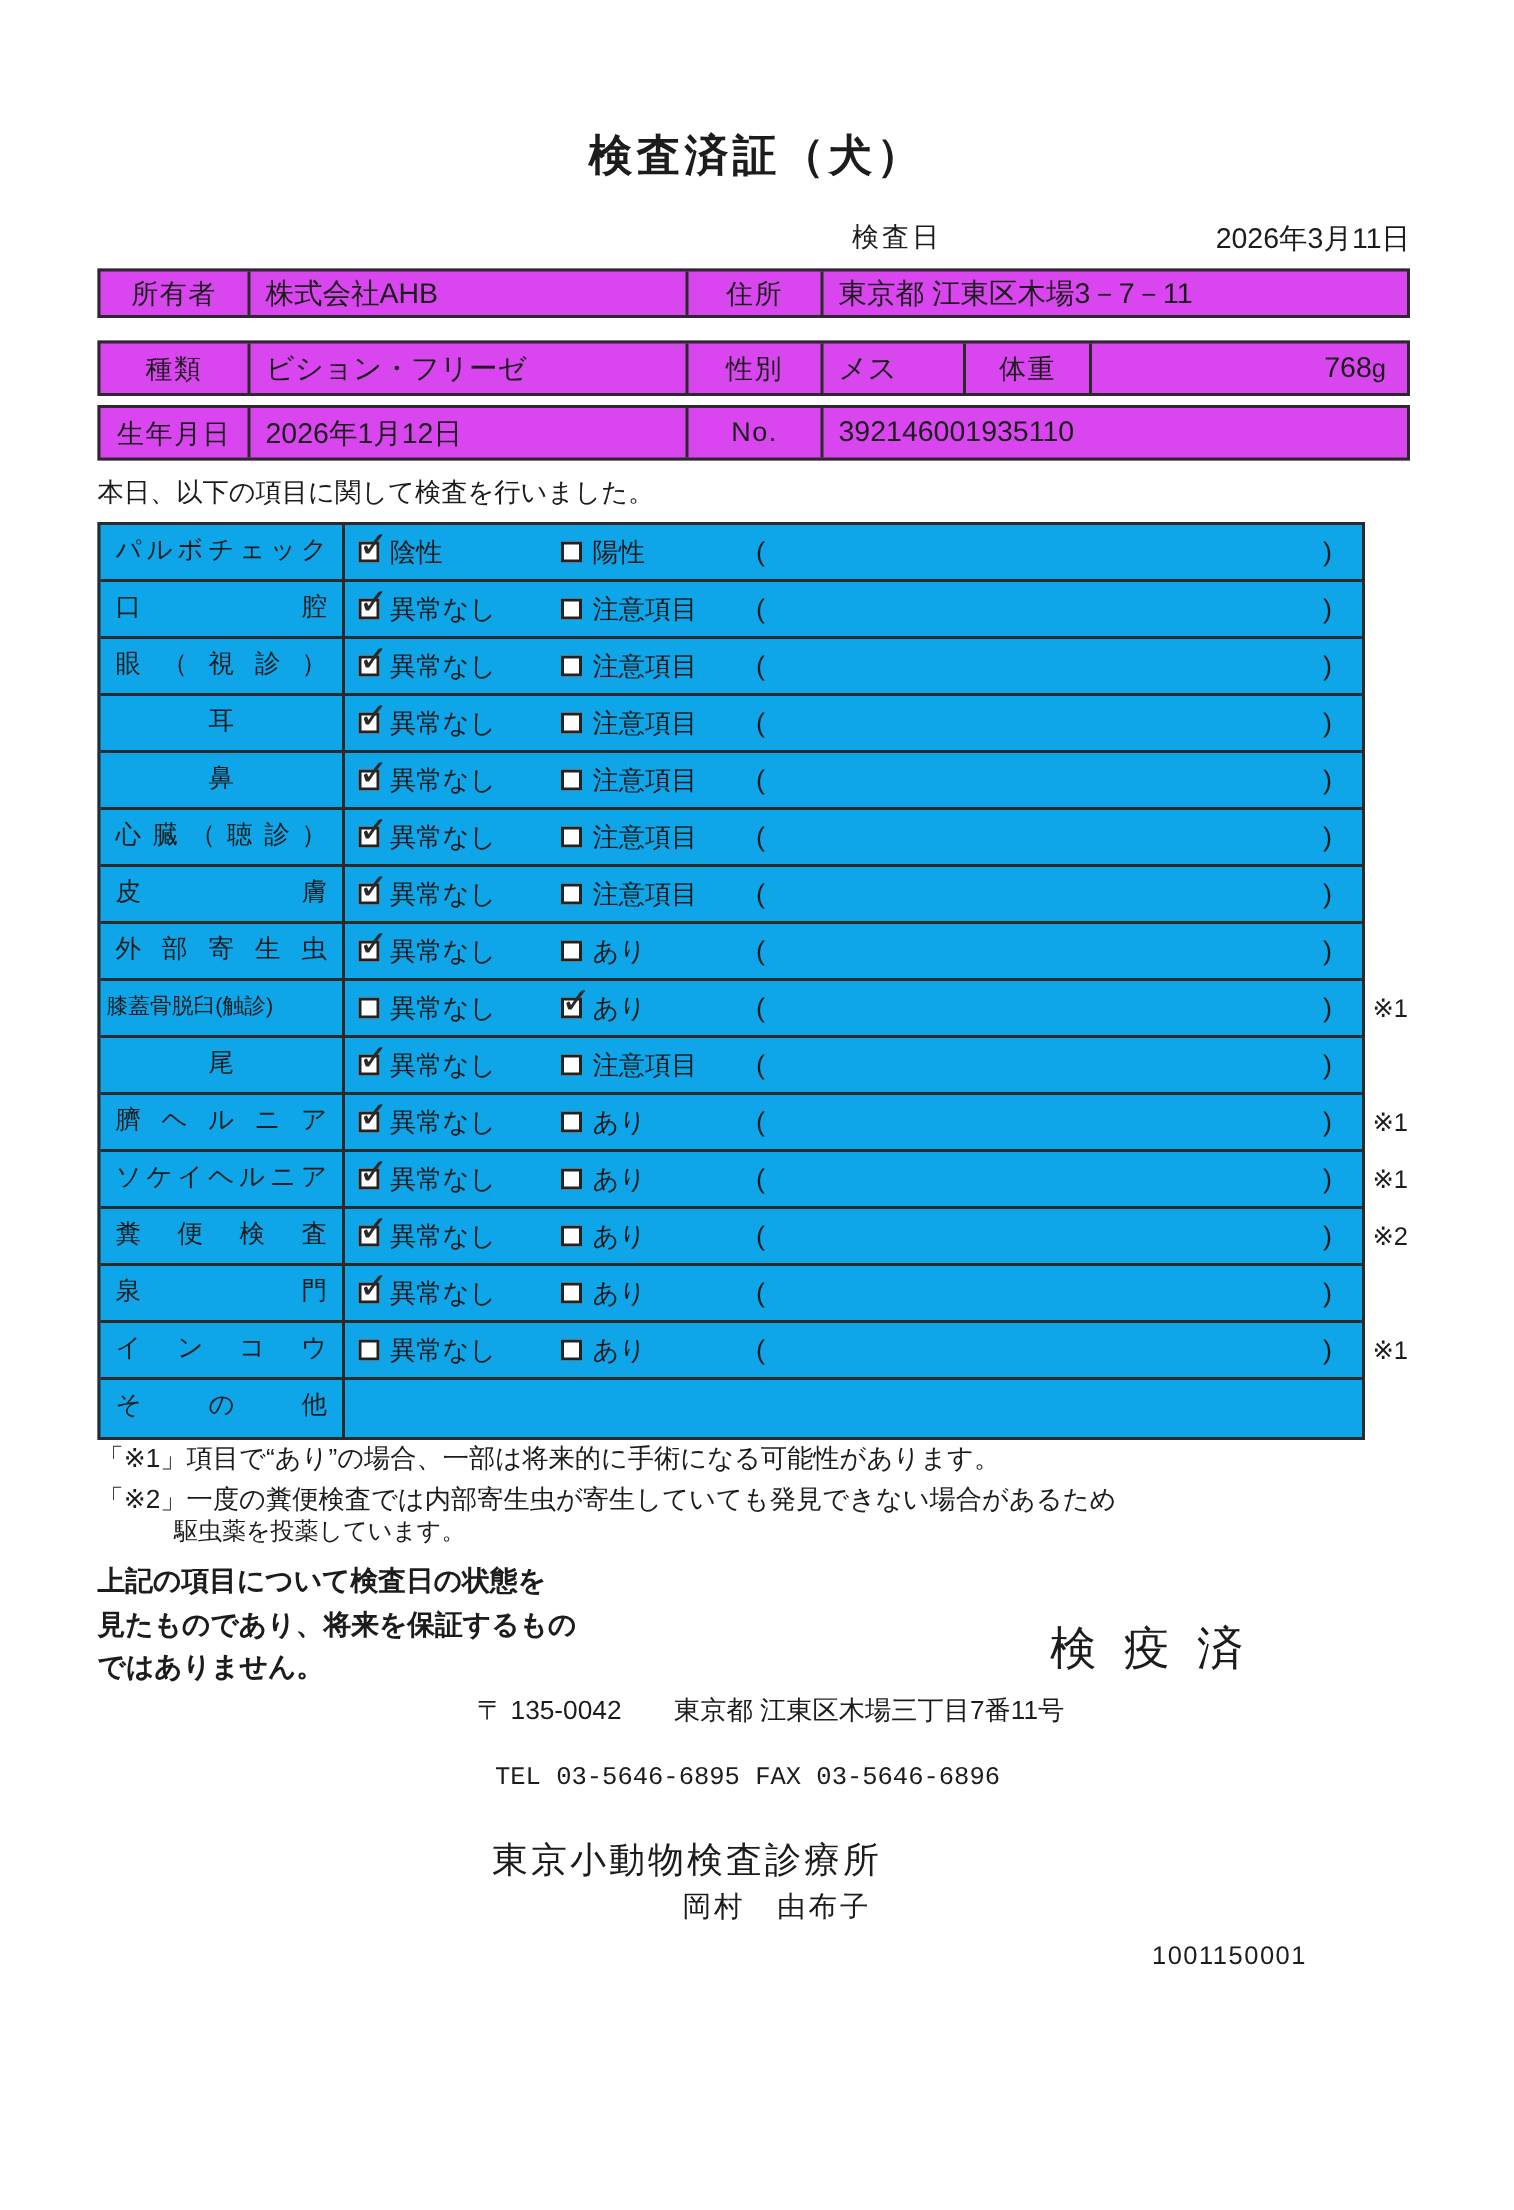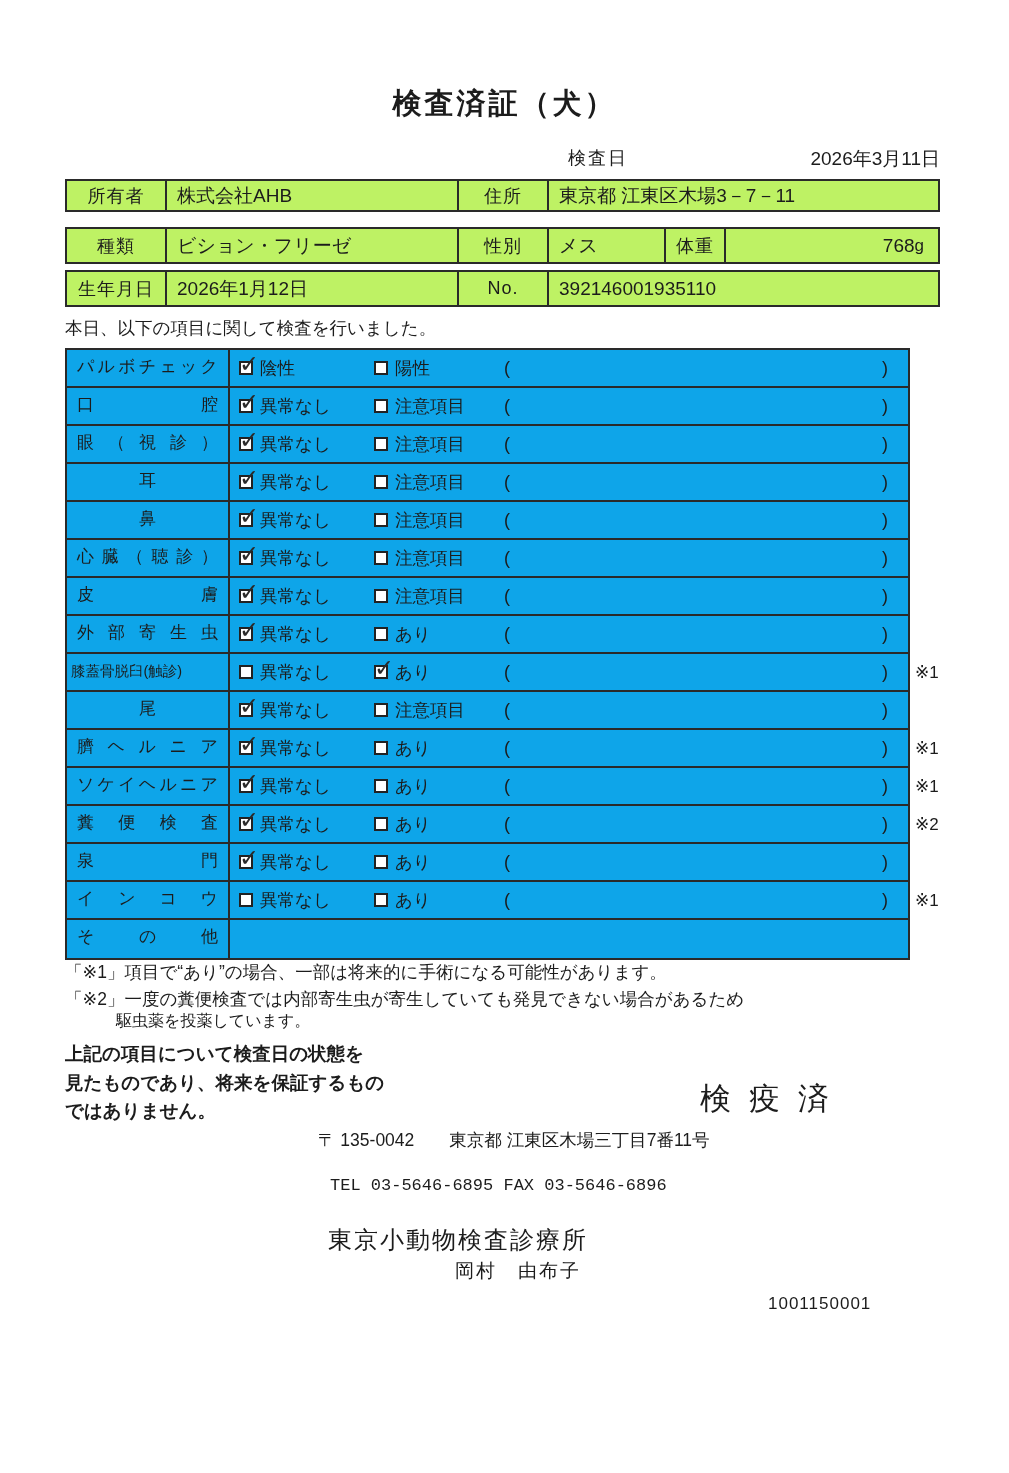--- a/index.html
+++ b/index.html
@@ -9,27 +9,27 @@
     font-family:"Liberation Sans","DejaVu Sans",sans-serif;
     color:#1c1c1c; margin:0 auto; overflow:hidden;
   }
   .abs { position:absolute; }
 
   .title { left:0; right:0; top:84px; text-align:center; font-size:29px; font-weight:600; letter-spacing:3px; }
 
   .insp-date-label { left:568px; top:146px; font-size:18px; letter-spacing:2px; }
   .insp-date-value { left:760px; top:146px; width:180px; text-align:right; font-size:19px; }
 
-  .hrow { display:flex; border:2px solid #2a2a2a; background:#bef264; }
+  .hrow { display:flex; border:2px solid #2a2a2a; background:#d946ef; }
   .hcell { border-right:2px solid #2a2a2a; display:flex; align-items:center; overflow:hidden; }
   .hcell:last-child { border-right:none; }
   .lbl { justify-content:center; font-size:18px; letter-spacing:1px; }
   .val { padding-left:10px; font-size:19px; }
   .w100 { width:100px; } .w335 { width:292px; } .w90 { width:90px; }
-  .w95 { width:117px; } .w80 { width:60px; } .wfill { flex:1; }
+  .w95 { width:95px; } .w80 { width:84px; } .wfill { flex:1; }
   .weight-val { justify-content:flex-end; padding-right:14px; }
   .unit { font-size:17px; }
 
   .owner-row { left:65px; top:179px; width:875px; height:33px; }
   .breed-row { left:65px; top:227px; width:875px; height:37px; }
   .birth-row { left:65px; top:270px; width:875px; height:37px; }
 
   .intro { left:65px; top:316px; font-size:17.5px; }
 
   .insp-table { left:65px; top:348px; width:845px; border:2px solid #2a2a2a; background:#0ea5e9; }

